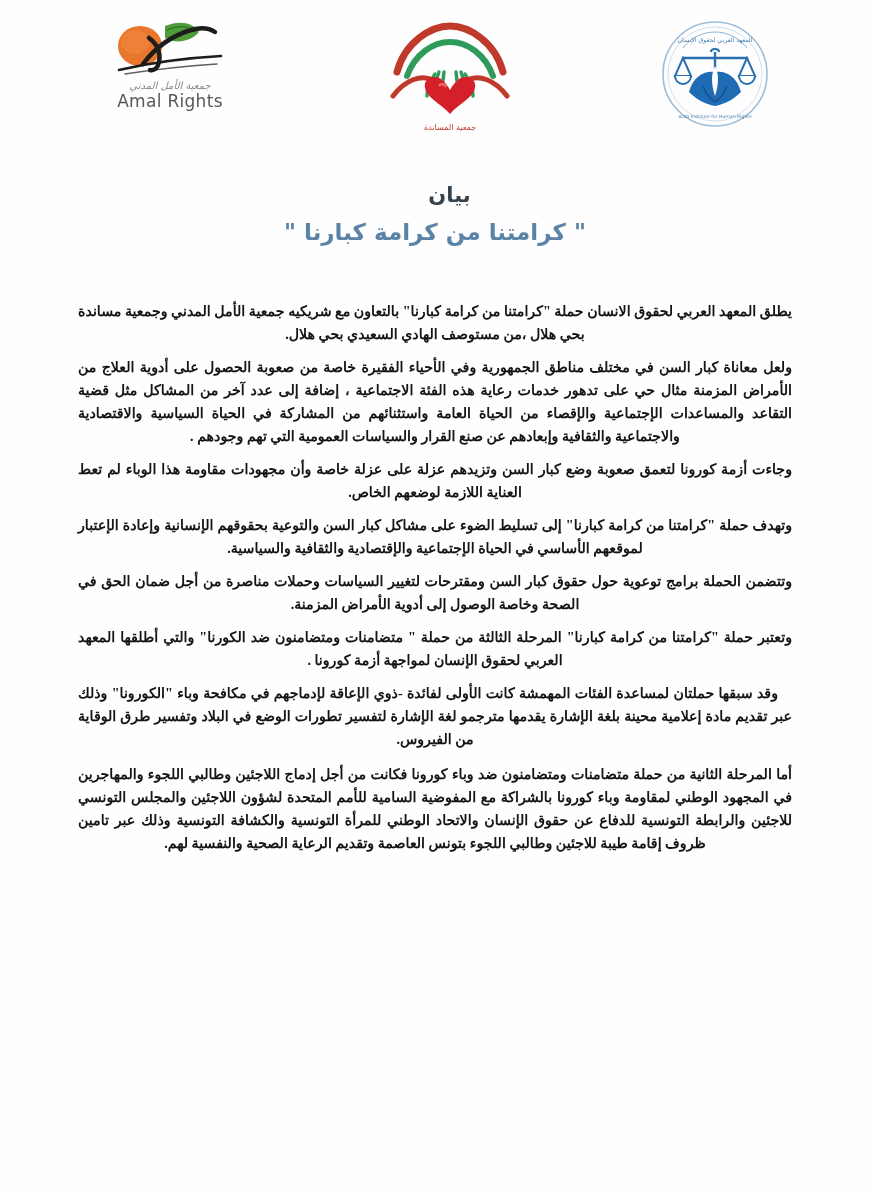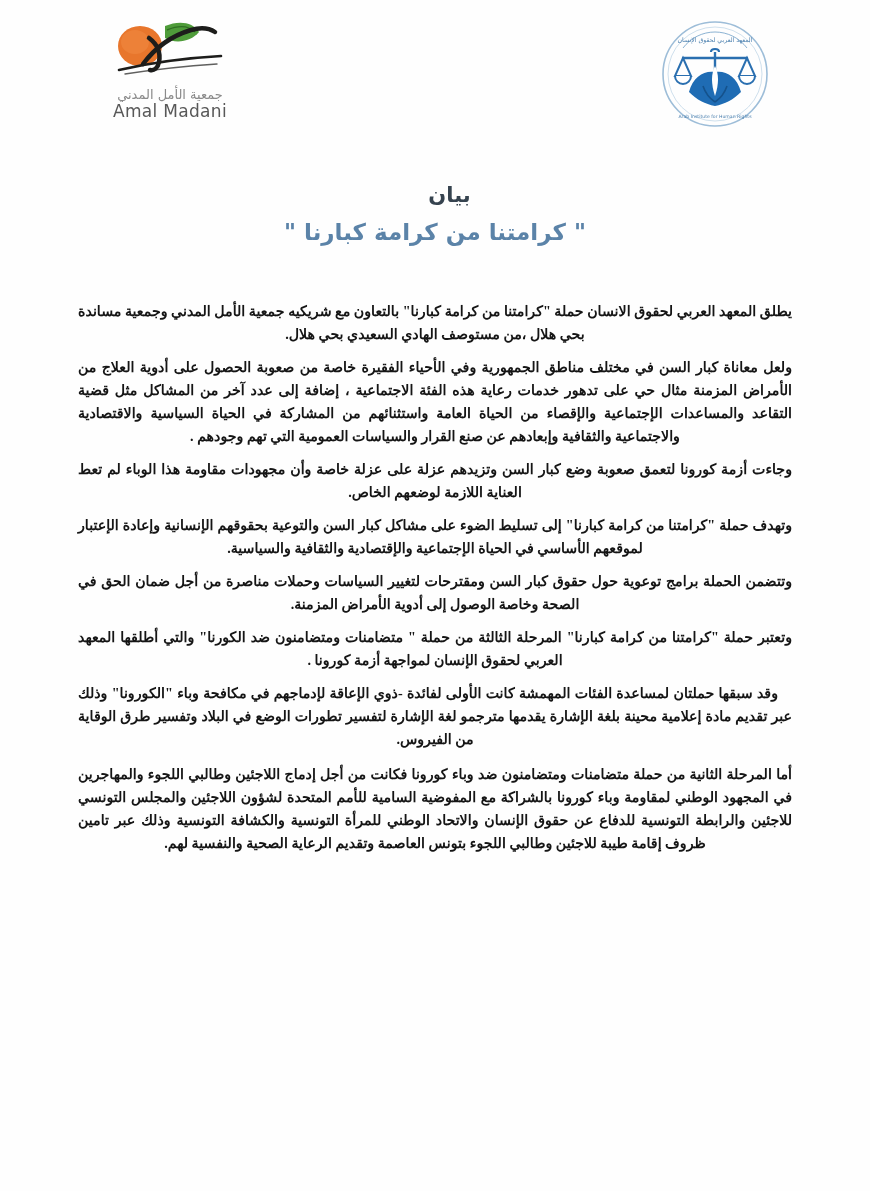--- a/index.html
+++ b/index.html
@@ -46,27 +46,28 @@
     display: flex;
     flex-direction: column;
     align-items: center;
     justify-content: flex-start;
   }
 
   
   .logo-amal { width: 150px; }
   .logo-amal .mark { width: 130px; height: 62px; }
   .logo-amal .name-ar {
-    font-size: 13px;
+    font-size: 10px;
     letter-spacing: .5px;
     color: #8a8a8a;
-    margin-top: 8px;
+    margin-top: 1px;
     direction: rtl;
     font-family: "DejaVu Sans", sans-serif;
     line-height: 1;
+    font-style: italic;
   }
   .logo-amal .name-en {
     font-size: 17px;
     color: #585858;
     letter-spacing: .3px;
     margin-top: 1px;
     font-family: "DejaVu Sans", sans-serif;
     direction: ltr;
     line-height: 1.1;
   }
@@ -144,23 +145,44 @@
         <ellipse cx="35" cy="28" rx="22" ry="20" fill="#e8762c"></ellipse>
         <ellipse cx="30" cy="24" rx="14" ry="12" fill="#f08a44" opacity=".55"></ellipse>
         <path d="M60 8 C74 2 88 4 94 14 C86 24 70 26 60 20 Z" fill="#4f9c3a"></path>
         <path d="M62 12 C74 7 84 8 90 14" stroke="#2f6e23" stroke-width="1.4" fill="none"></path>
         <path d="M38 46 C50 30 66 18 86 12 C96 9 104 10 110 14" stroke="#1d1d1b" stroke-width="4.5" fill="none" stroke-linecap="round"></path>
         <path d="M44 20 C52 26 56 34 54 44 C53 50 49 53 45 52" stroke="#1d1d1b" stroke-width="4.5" fill="none" stroke-linecap="round"></path>
         <path d="M14 52 C40 46 80 40 116 38" stroke="#1d1d1b" stroke-width="2.6" fill="none" stroke-linecap="round"></path>
         <path d="M20 56 C46 52 82 48 112 46" stroke="#1d1d1b" stroke-width="1.4" fill="none" stroke-linecap="round" opacity=".7"></path>
       </svg>
       <div class="name-ar">جمعية الأمل المدني</div>
-      <div class="name-en">Amal Madani</div>
+      <div class="name-en">Amal Rights</div>
     </div>
 
+    <div class="logo-slot logo-heart">
+      <svg class="mark" viewBox="0 0 126 120">
+        <path d="M10 54 C18 24 44 8 63 8 C82 8 108 24 116 54" stroke="#c0392b" stroke-width="7" fill="none" stroke-linecap="round"></path>
+        <path d="M20 58 C28 36 46 24 63 24 C80 24 98 36 106 58" stroke="#2f9b5b" stroke-width="6" fill="none" stroke-linecap="round"></path>
+        <path d="M24 64 C34 48 48 40 63 40 C78 40 92 48 102 64" stroke="#ffffff" stroke-width="3" fill="none"></path>
+        <g stroke="#2f9b5b" stroke-width="3.4" fill="none" stroke-linecap="round">
+          <path d="M48 56 C44 62 40 70 40 78"></path>
+          <path d="M52 54 C49 62 47 70 47 79"></path>
+          <path d="M57 54 C56 62 55 70 55 79"></path>
+          <path d="M78 56 C82 62 86 70 86 78"></path>
+          <path d="M74 54 C77 62 79 70 79 79"></path>
+          <path d="M69 54 C70 62 71 70 71 79"></path>
+        </g>
+        <path d="M6 78 C18 62 34 56 46 62 C54 66 58 74 58 82" stroke="#c0392b" stroke-width="5" fill="none" stroke-linecap="round"></path>
+        <path d="M120 78 C108 62 92 56 80 62 C72 66 68 74 68 82" stroke="#c0392b" stroke-width="5" fill="none" stroke-linecap="round"></path>
+        <path d="M63 96 C52 84 40 80 38 70 C36 61 46 56 54 61 C58 64 61 68 63 72
+                 C65 68 68 64 72 61 C80 56 90 61 88 70 C86 80 74 84 63 96 Z" fill="#d5202a"></path>
+        <path d="M52 68 C54 65 58 66 59 69" stroke="#ef6a6a" stroke-width="2.4" fill="none"></path>
+        <text x="63" y="112" font-size="8" fill="#c0392b" text-anchor="middle" font-family="DejaVu Sans, sans-serif">جمعية المساندة</text>
+      </svg>
+    </div>
 
     <div class="logo-slot logo-aihr">
       <svg class="mark" viewBox="0 0 112 112">
         <circle cx="56" cy="56" r="52" fill="none" stroke="#9dbdd8" stroke-width="1.6"></circle>
         <circle cx="56" cy="56" r="47" fill="none" stroke="#cfe0ed" stroke-width="1"></circle>
         <path d="M24 30 A40 40 0 0 1 88 30" fill="none" stroke="#6d9ec6" stroke-width=".8"></path>
         <text x="56" y="24" font-size="6.2" fill="#4a7fae" text-anchor="middle" font-family="DejaVu Sans, sans-serif">المعهد العربي لحقوق الإنسان</text>
         <path d="M56 34 L56 70" stroke="#2a6fb0" stroke-width="2.4"></path>
         <path d="M24 40 L88 40" stroke="#2a6fb0" stroke-width="2.4" stroke-linecap="round"></path>
         <path d="M52 34 C52 30 60 30 60 34" fill="none" stroke="#2a6fb0" stroke-width="2.2"></path>

